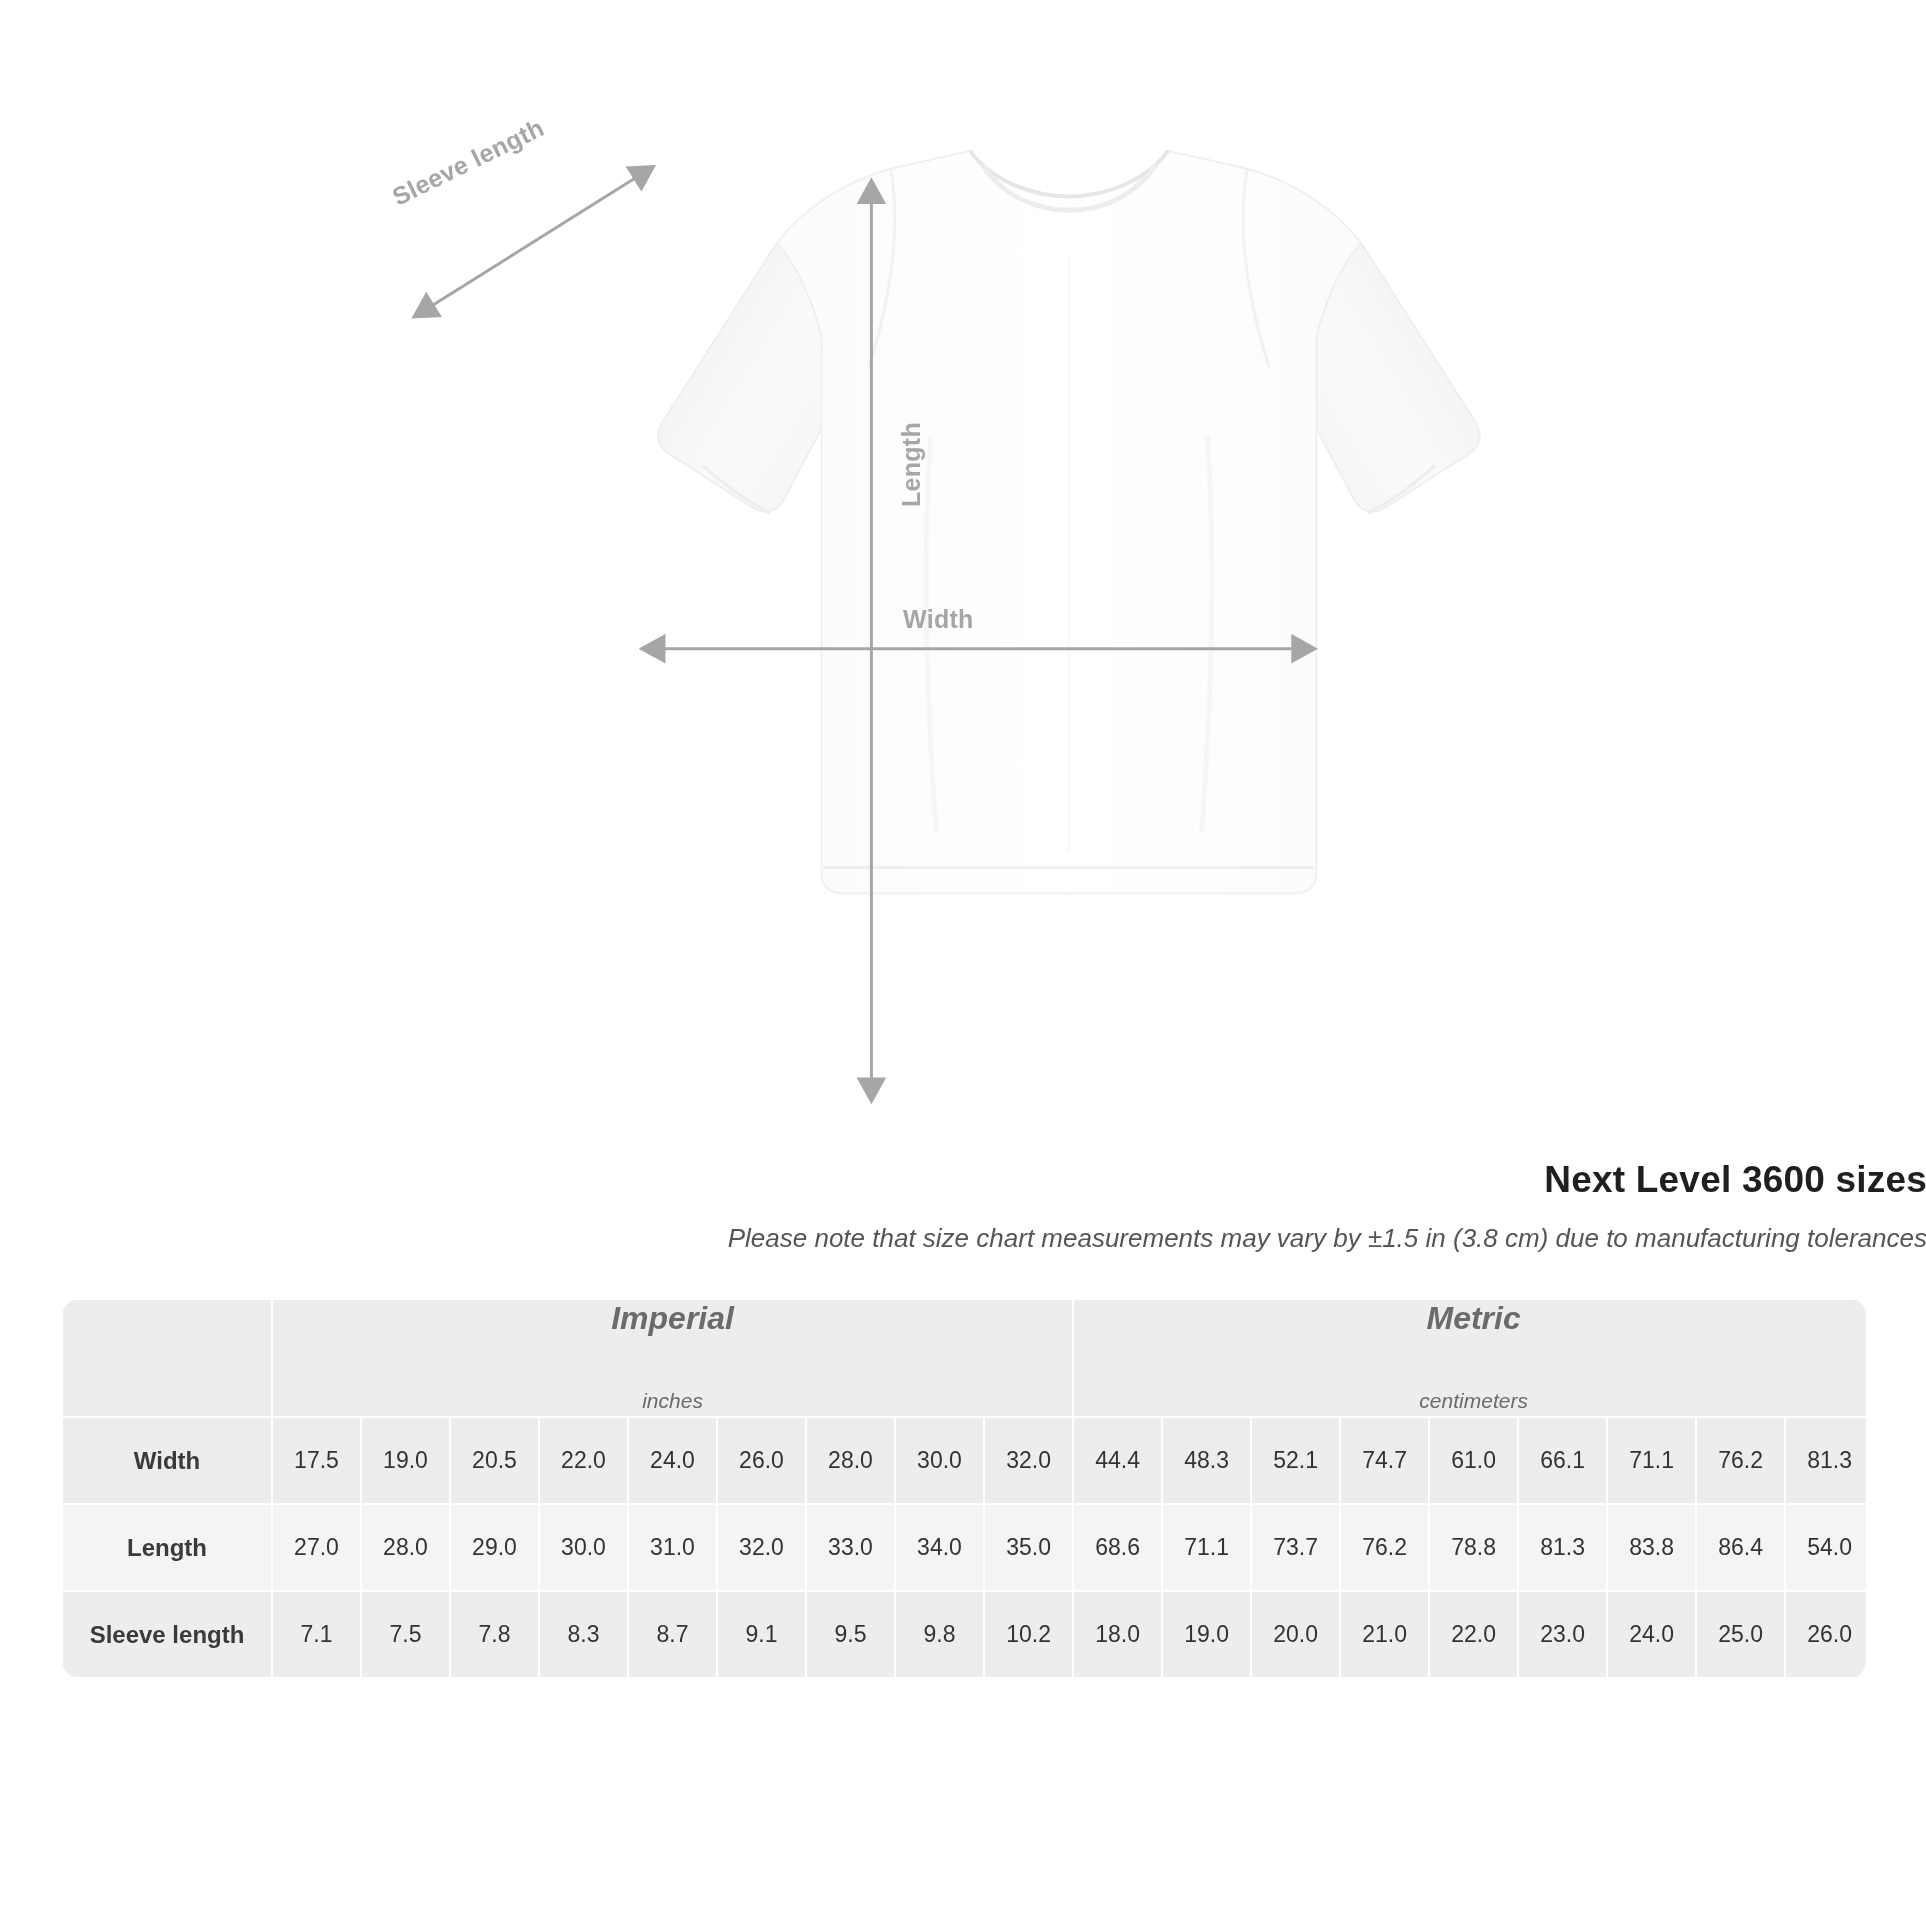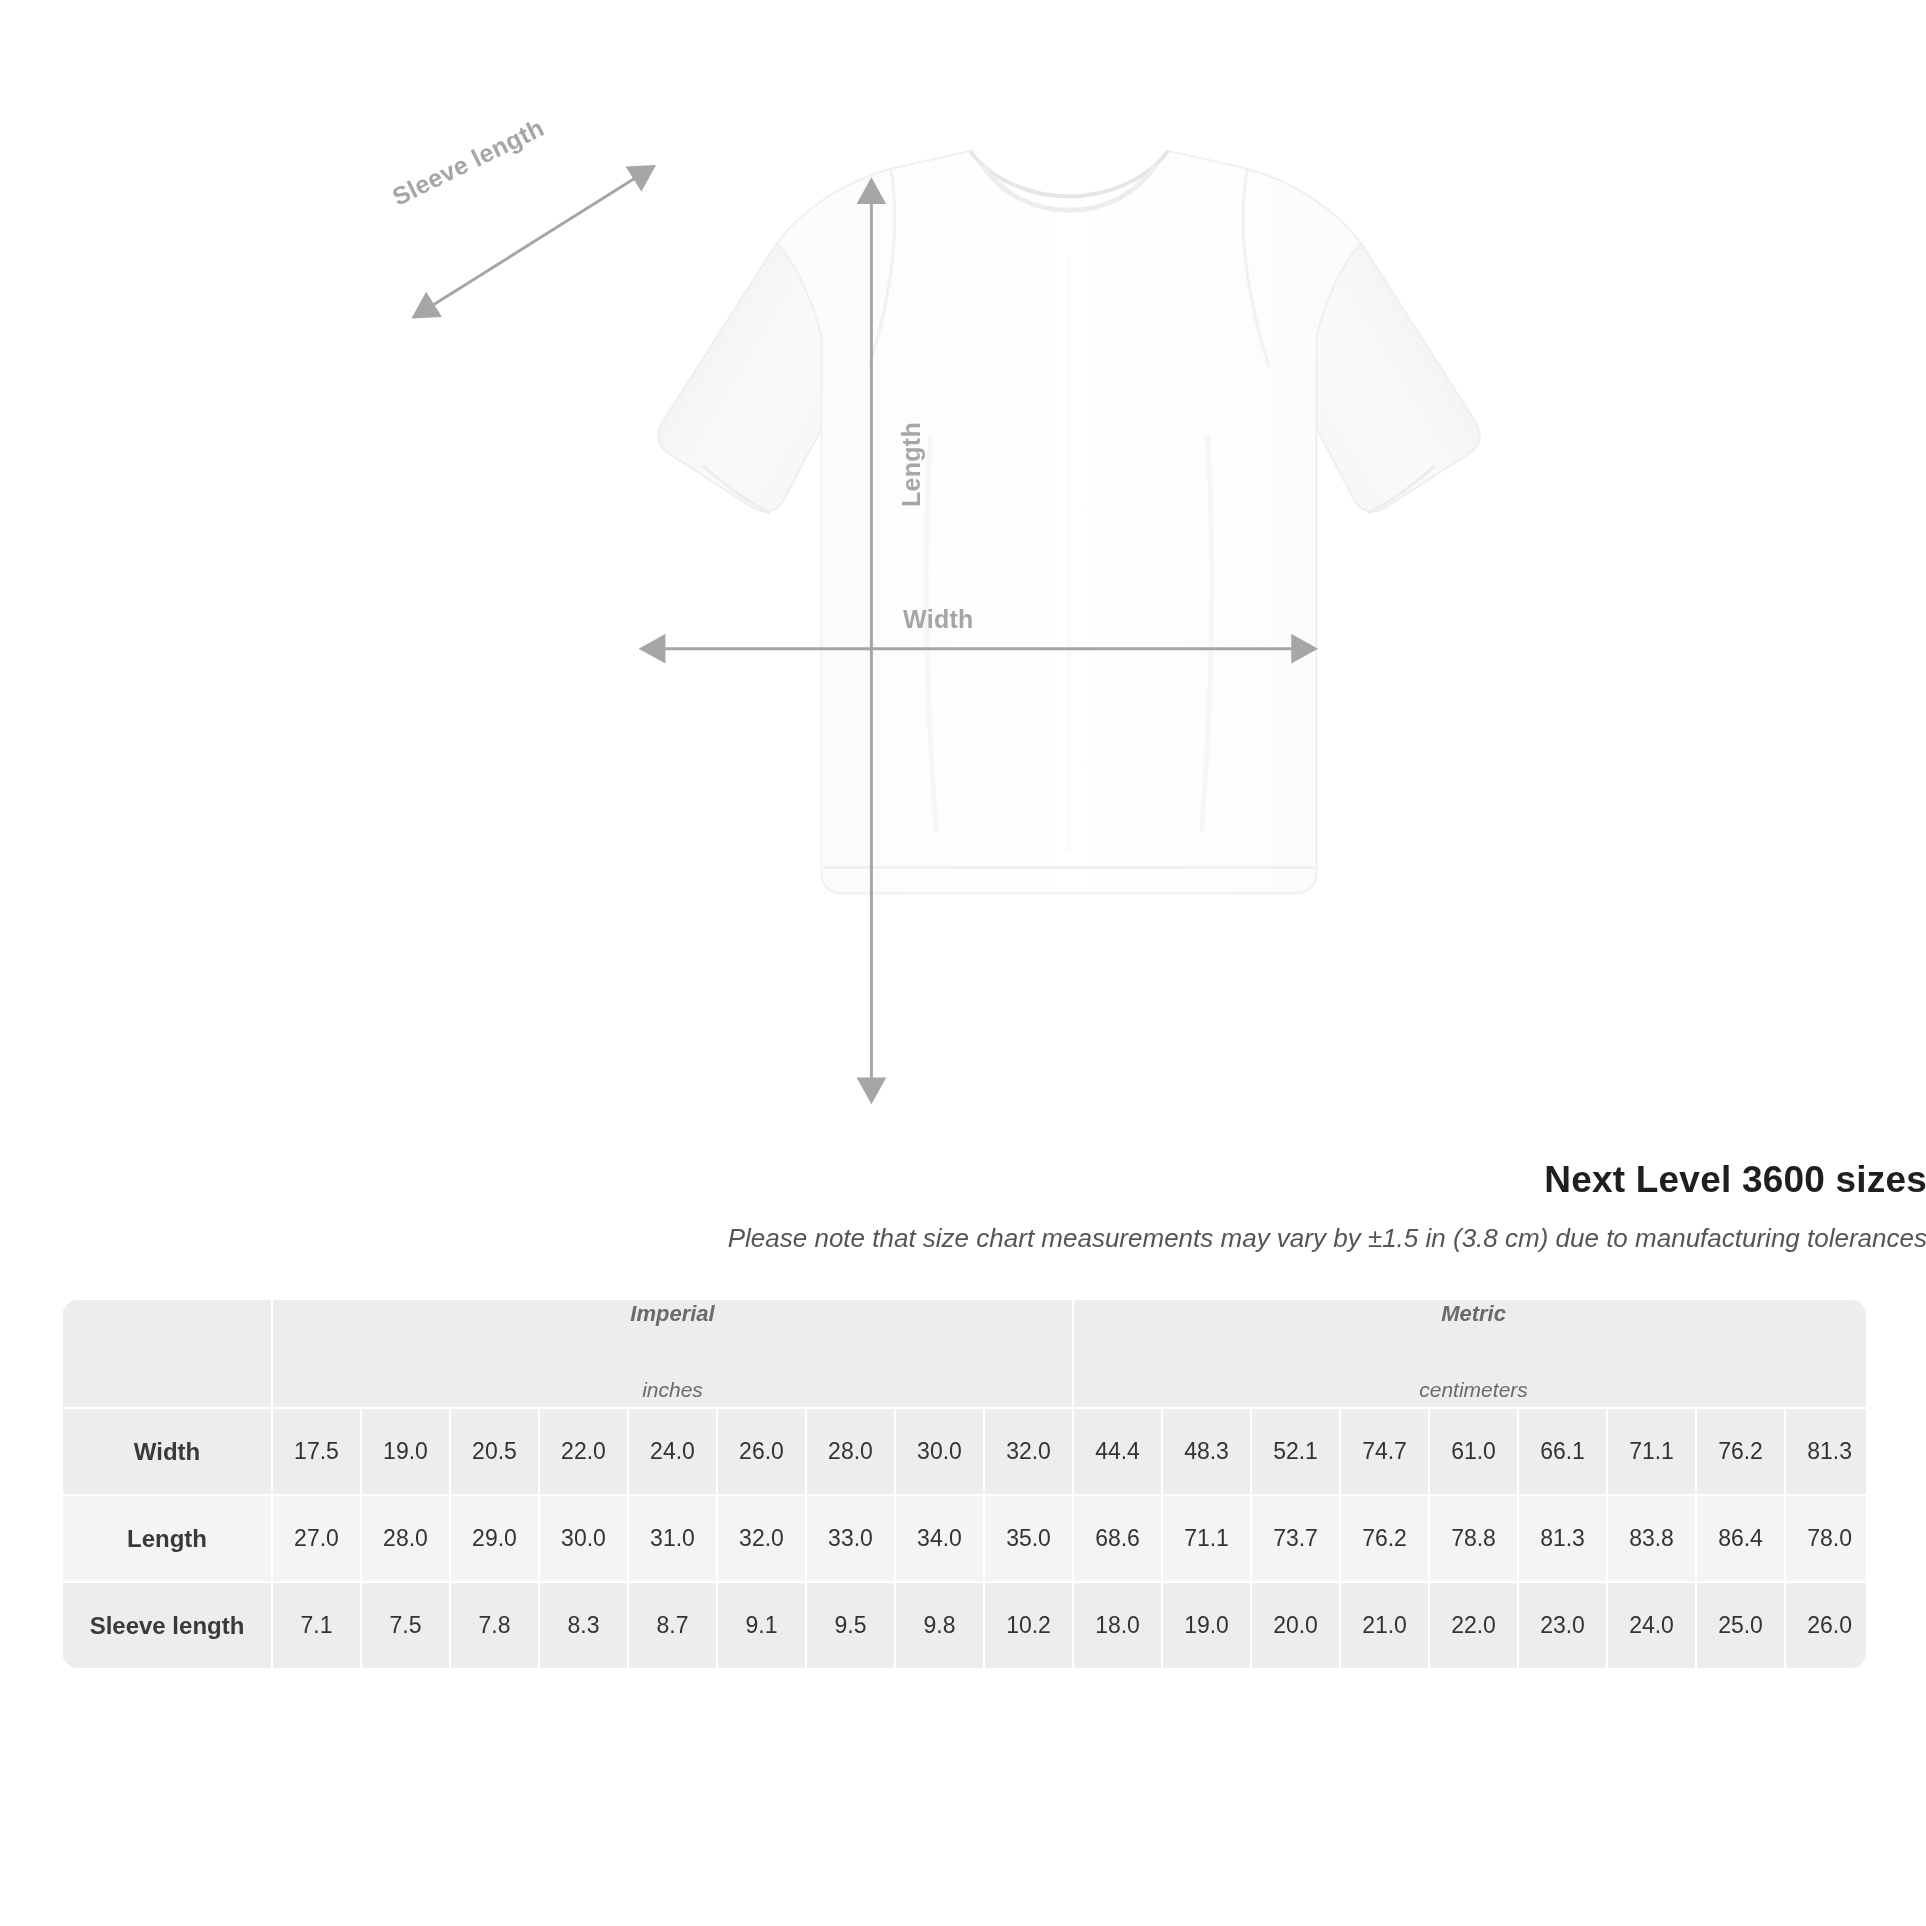--- a/index.html
+++ b/index.html
@@ -107,21 +107,21 @@
     color: #333;
     background: #ededed;
     padding: 0;
   }
   .unit-head {
     height: 107px;
     background: #ededed;
     vertical-align: middle;
   }
   .unit-head .unit-name {
-    font-size: 22px;
+    font-size: 32px;
     font-weight: bold;
     font-style: italic;
     color: #6b6b6b;
     line-height: 1.15;
   }
   .unit-head .unit-sub {
     font-size: 21px;
     font-style: italic;
     color: #6b6b6b;
     line-height: 1.5;
@@ -303,21 +303,21 @@
           <td>34.0</td>
           <td>35.0</td>
           <td>68.6</td>
           <td>71.1</td>
           <td>73.7</td>
           <td>76.2</td>
           <td>78.8</td>
           <td>81.3</td>
           <td>83.8</td>
           <td>86.4</td>
-          <td>78.0</td>
+          <td>54.0</td>
         </tr>
         <tr class="data-row">
           <td class="rowlabel corner-bl">Sleeve length</td>
           <td>7.1</td>
           <td>7.5</td>
           <td>7.8</td>
           <td>8.3</td>
           <td>8.7</td>
           <td>9.1</td>
           <td>9.5</td>

